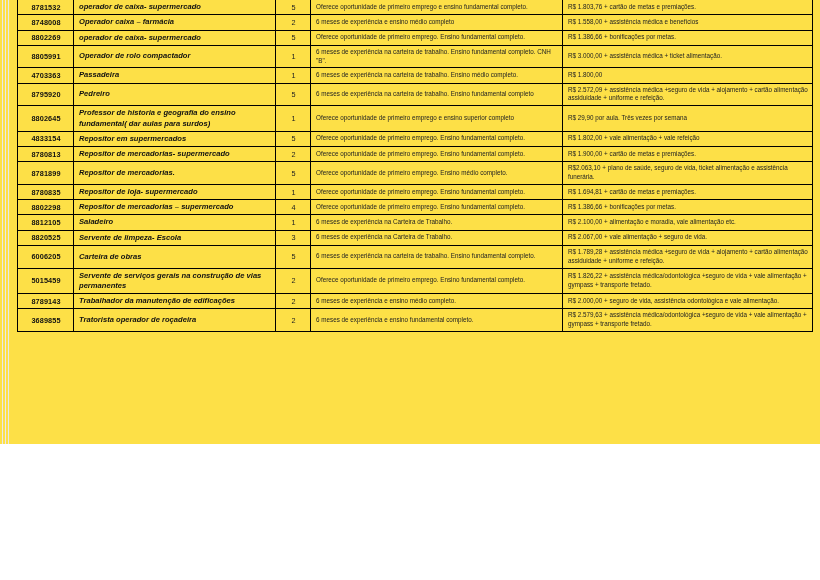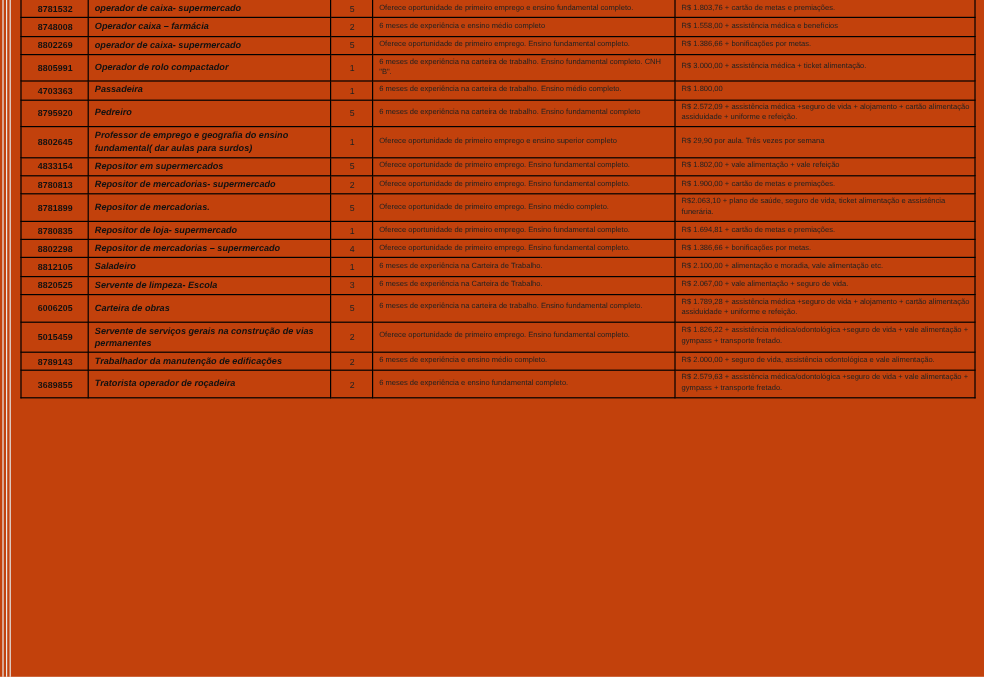--- a/index.html
+++ b/index.html
@@ -11,22 +11,22 @@
     width: 820px;
     height: 580px;
     overflow: hidden;
     font-family: "Liberation Sans", sans-serif;
     color: #000000;
   }
 
   .page {
     position: relative;
     width: 820px;
-    height: 564px;
-    background: #c2410c;
+    height: 444px;
+    background: #fde047;
     box-sizing: border-box;
   }
 
   
   .margin-guide {
     position: absolute;
     top: 0;
     bottom: 0;
     width: 1px;
     background: #e8e8e8;
@@ -151,21 +151,21 @@
           </tr>
           <tr>
             <td class="code">8795920</td>
             <td class="role">Pedreiro</td>
             <td class="qty">5</td>
             <td class="req">6 meses de experiência na carteira de trabalho. Ensino fundamental completo</td>
             <td class="sal">R$ 2.572,09 + assistência médica +seguro de vida + alojamento + cartão alimentação assiduidade + uniforme e refeição.</td>
           </tr>
           <tr>
             <td class="code">8802645</td>
-            <td class="role">Professor de emprego e geografia do ensino fundamental( dar aulas para surdos)</td>
+            <td class="role">Professor de historia e geografia do ensino fundamental( dar aulas para surdos)</td>
             <td class="qty">1</td>
             <td class="req">Oferece oportunidade de primeiro emprego e ensino superior completo</td>
             <td class="sal">R$ 29,90 por aula. Três vezes por semana</td>
           </tr>
           <tr>
             <td class="code">4833154</td>
             <td class="role">Repositor em supermercados</td>
             <td class="qty">5</td>
             <td class="req">Oferece oportunidade de primeiro emprego. Ensino fundamental completo.</td>
             <td class="sal">R$ 1.802,00 + vale alimentação + vale refeição</td>

